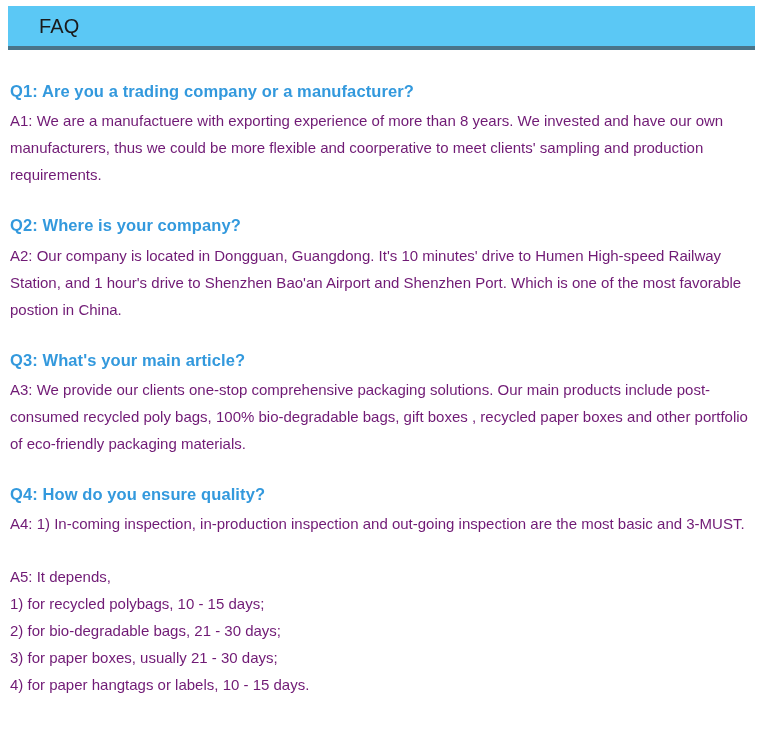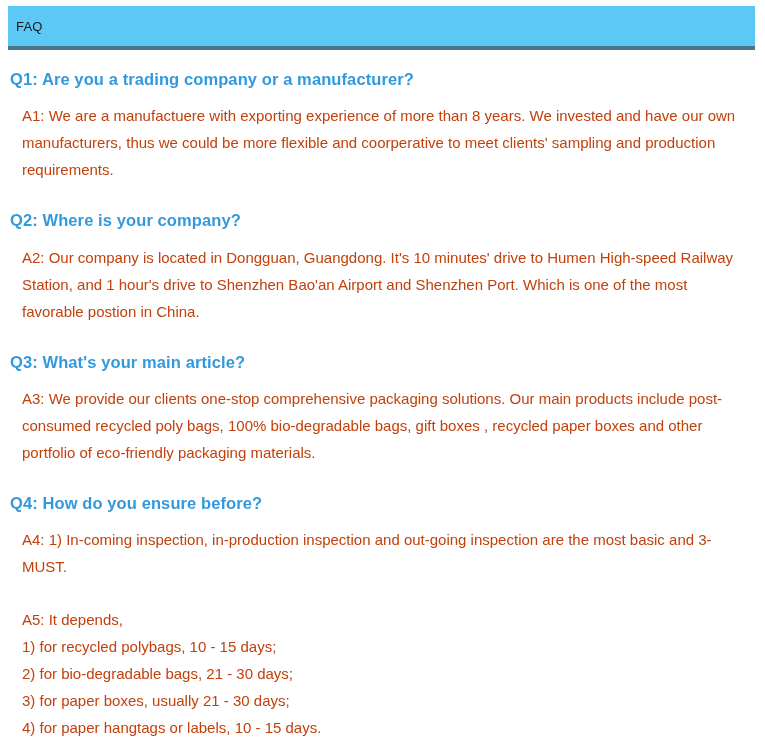--- a/index.html
+++ b/index.html
@@ -29,54 +29,55 @@
     top: 6px;
     width: 747px;
     height: 44px;
     background: #5bc8f5;
     border-bottom: 4px solid #4a7489;
     box-sizing: border-box;
     display: flex;
     align-items: center;
   }
   .faq-header-title {
-    font-size: 13px;
+    font-size: 20px;
     font-weight: 400;
     color: #1a1a1a;
     padding-left: 8px;
     letter-spacing: 0.2px;
     line-height: 1;
+    margin-left: 23px;
   }
   
   .faq-body {
     position: absolute;
     left: 10px;
     top: 68px;
     width: 745px;
   }
   .faq-section {
     margin-bottom: 26px;
   }
   .faq-section:last-child {
     margin-bottom: 0;
   }
   .faq-question {
     font-size: 16.5px;
     font-weight: bold;
     color: #3399dd;
     line-height: 1.35;
-    margin: 0 0 5px 0;
+    margin: 12px 0 5px 0;
     letter-spacing: 0.1px;
   }
   .faq-answer {
     font-size: 15px;
     font-weight: 400;
-    color: #c2410c;
+    color: #701a75;
     line-height: 27px;
-    margin: 12px;
+    margin: 0;
     text-align: left;
   }
   .faq-answer-line {
     display: block;
     line-height: 27px;
   }
 </style>
 </head>
 <body>
 
@@ -103,21 +104,21 @@
     </div>
 
     <div class="faq-section">
       <p class="faq-question">Q3: What's your main article?</p>
       <div class="faq-answer">
         <span class="faq-answer-line">A3: We provide our clients one-stop comprehensive packaging solutions. Our main products include post-consumed recycled poly bags, 100% bio-degradable bags, gift boxes , recycled paper boxes and other portfolio of eco-friendly packaging materials.</span>
       </div>
     </div>
 
     <div class="faq-section">
-      <p class="faq-question">Q4: How do you ensure before?</p>
+      <p class="faq-question">Q4: How do you ensure quality?</p>
       <div class="faq-answer">
         <span class="faq-answer-line">A4: 1) In-coming inspection, in-production inspection and out-going inspection are the most basic and 3-MUST.</span>
       </div>
     </div>
 
     <div class="faq-section">
       <div class="faq-answer">
         <span class="faq-answer-line">A5: It depends,</span>
         <span class="faq-answer-line">1) for recycled polybags, 10 - 15 days;</span>
         <span class="faq-answer-line">2) for bio-degradable bags, 21 - 30 days;</span>

